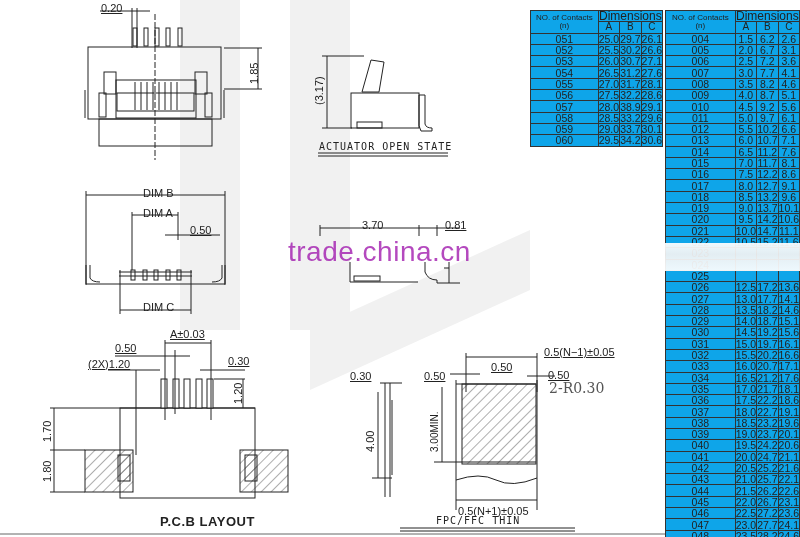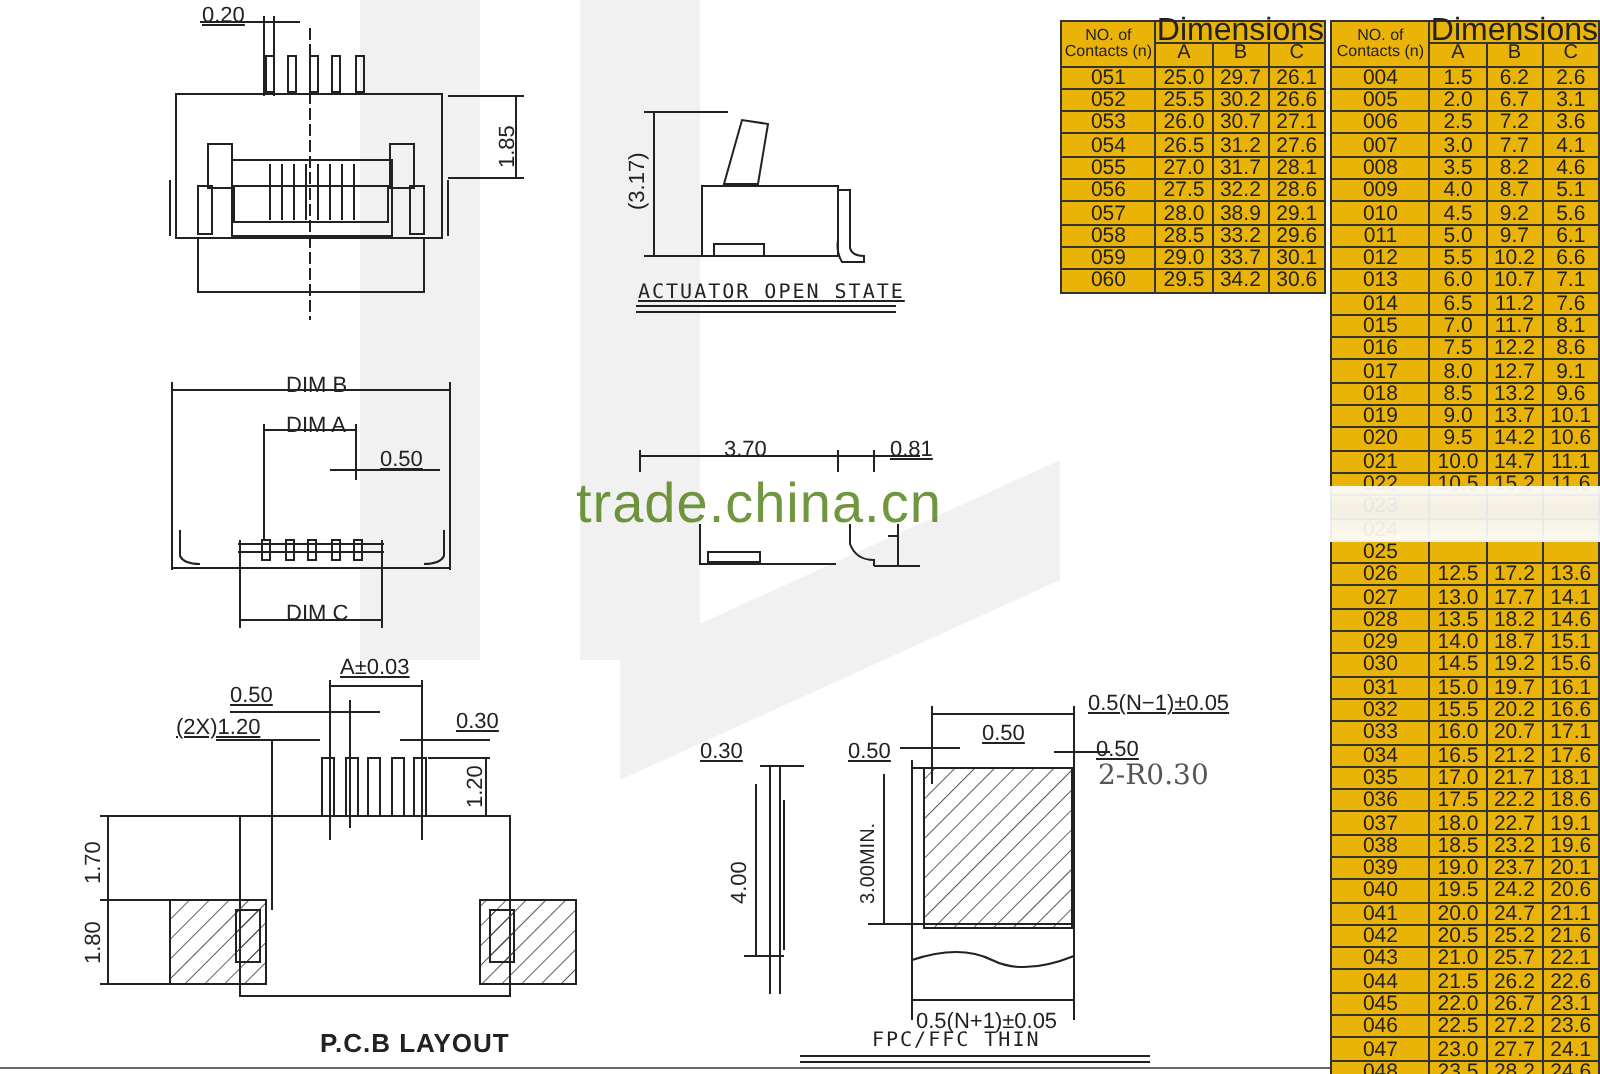--- a/index.html
+++ b/index.html
@@ -3,26 +3,26 @@
 <meta charset="utf-8">
 <style>
   html,body{margin:0;padding:0;background:#fff;}
   body{width:800px;height:537px;position:relative;overflow:hidden;font-family:"Liberation Sans",sans-serif;color:#222;}
   .drawing{position:absolute;left:0;top:0;width:800px;height:537px;}
   .lbl{position:absolute;font-family:"Liberation Sans",sans-serif;font-size:11px;color:#222;white-space:nowrap;line-height:1;}
   .lbl.u{text-decoration:underline;}
   .lbl.vert{transform:rotate(-90deg);transform-origin:left top;}
   .title-lg{font-size:13px;font-weight:bold;letter-spacing:0.5px;margin-left:20px;}
   .title-cad{font-family:"DejaVu Sans Mono",monospace;font-size:10px;letter-spacing:1px;}
-  .watermark{position:absolute;left:288px;top:236px;font-size:28px;color:#4d7c0f;opacity:0.8;letter-spacing:0.5px;}
-  table.dim{position:absolute;border-collapse:collapse;font-size:10.5px;font-family:"Liberation Sans",sans-serif;background:#eab308;}
+  .watermark{position:absolute;left:288px;top:236px;font-size:28px;color:#a21caf;opacity:0.8;letter-spacing:0.5px;}
+  table.dim{position:absolute;border-collapse:collapse;font-size:10.5px;font-family:"Liberation Sans",sans-serif;background:#0ea5e9;}
   table.dim td, table.dim th{border:1px solid #333;padding:0;text-align:center;height:10.3px;line-height:10px;font-weight:normal;}
   table.dim th{font-size:10px;}
   table.dim th.nc{font-size:8px;line-height:8px;}
-  table.dim th.dimh{font-size:16px;}
+  table.dim th.dimh{font-size:12px;}
   #tbl1{left:530px;top:10px;width:133px;}
   #tbl2{left:665px;top:10px;width:135px;}
   .blur{position:absolute;left:665px;top:243px;width:135px;height:28px;background:linear-gradient(#fff,#f3f3f3 40%,#fff);opacity:0.93;}
 </style>
 </head>
 <body>
 
 <svg class="drawing" viewBox="0 0 800 537" xmlns="http://www.w3.org/2000/svg">
   <defs>
     <pattern id="hatch" width="7" height="7" patternUnits="userSpaceOnUse" patternTransform="rotate(45)">
@@ -171,21 +171,21 @@
       <line x1="400" y1="531" x2="575" y2="531"></line>
     </g>
 
     <line x1="0" y1="534" x2="800" y2="534" stroke="#666"></line>
   </g>
 </svg>
 
 <div class="lbl u" style="left:101px;top:3px;">0.20</div>
 <div class="lbl vert" style="left:249px;top:84px;">1.85</div>
 <div class="lbl vert" style="left:314px;top:105px;">(3.17)</div>
-<div class="lbl title-cad" style="left:319px;top:142px;text-decoration:underline;">ACTUATOR OPEN STATE</div>
+<div class="lbl title-cad" style="left:319px;top:142px;">ACTUATOR OPEN STATE</div>
 
 <div class="lbl" style="left:143px;top:188px;">DIM B</div>
 <div class="lbl" style="left:143px;top:208px;">DIM A</div>
 <div class="lbl u" style="left:190px;top:225px;">0.50</div>
 <div class="lbl" style="left:143px;top:302px;">DIM C</div>
 
 <div class="lbl" style="left:362px;top:220px;">3.70</div>
 <div class="lbl u" style="left:445px;top:220px;">0.81</div>
 
 <div class="lbl u" style="left:170px;top:329px;">A±0.03</div>

